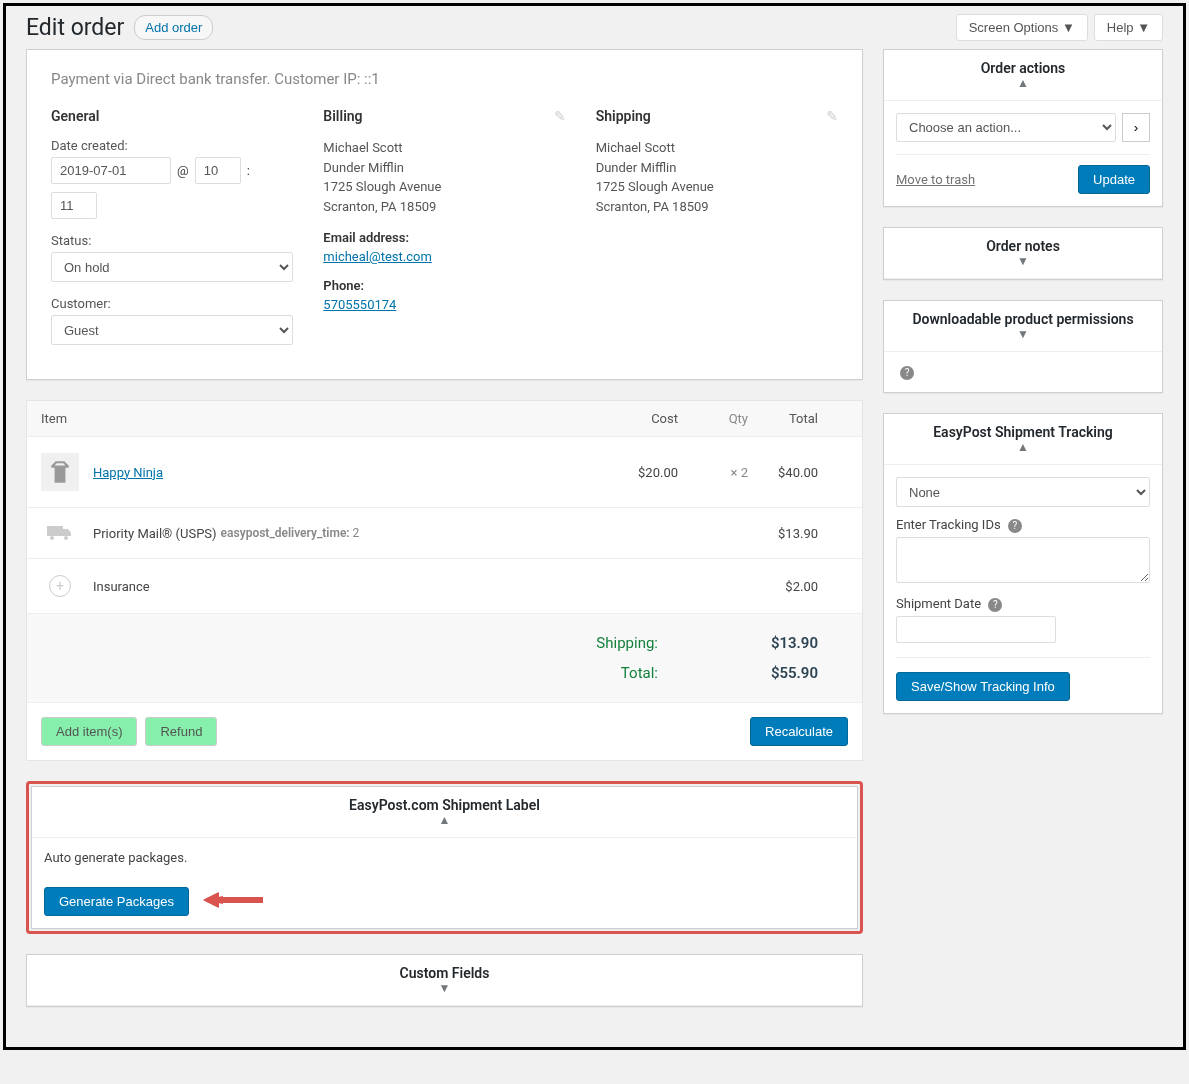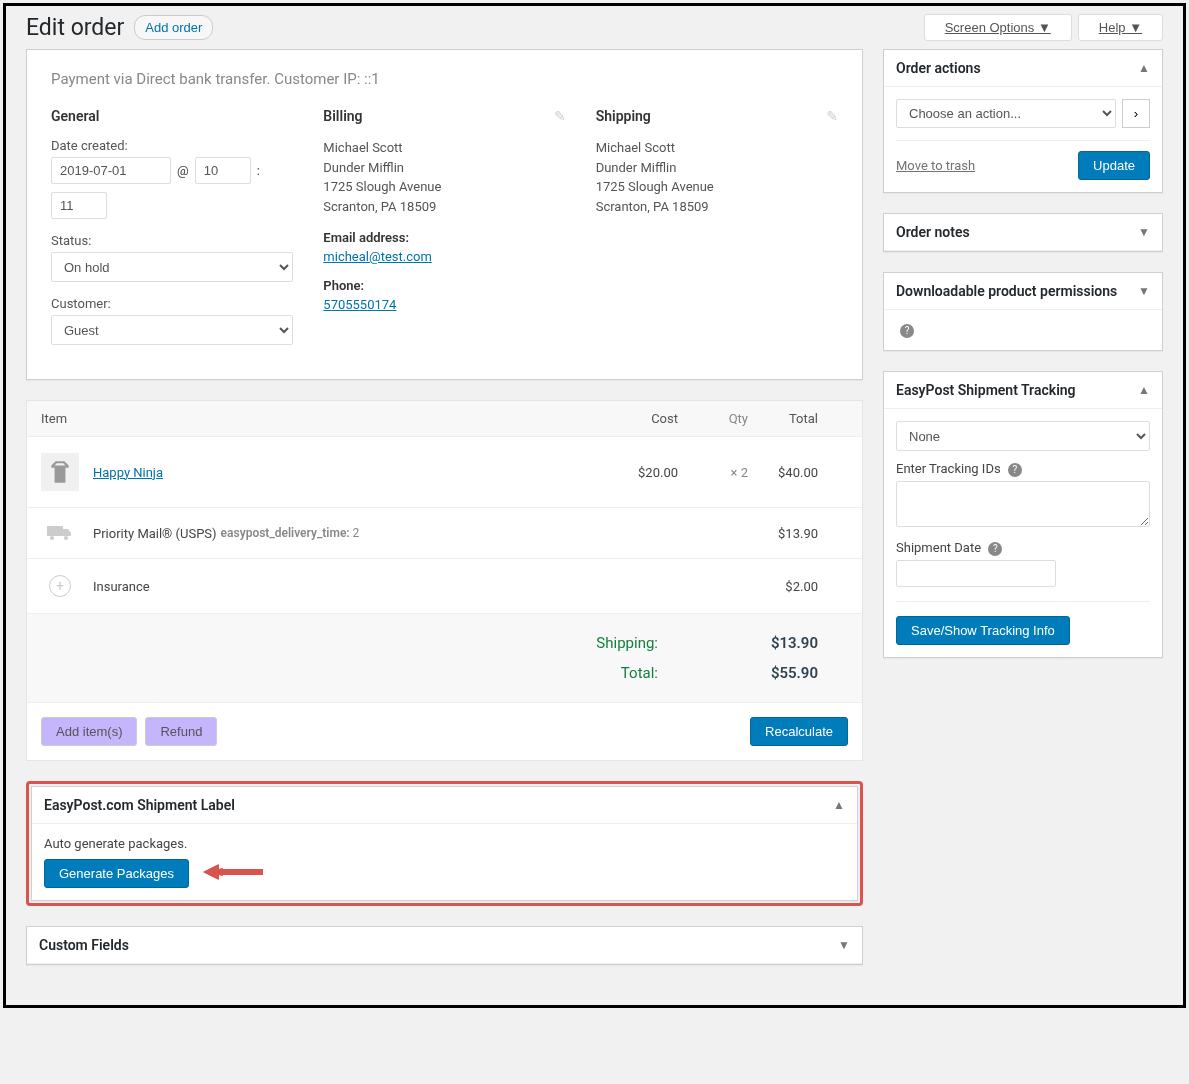--- a/index.html
+++ b/index.html
@@ -3,41 +3,41 @@
 <meta charset="utf-8">
 <style>
 * { box-sizing: border-box; margin: 0; padding: 0; }
 body { font-family: -apple-system, BlinkMacSystemFont, "Segoe UI", Roboto, sans-serif; background: #f1f1f1; font-size: 13px; color: #444; padding: 3px; }
 .outer { border: 3px solid #000; }
 .top-bar { display: flex; justify-content: space-between; align-items: center; padding: 8px 20px; }
 .page-title-wrap { display: flex; align-items: center; gap: 10px; }
 h1 { font-size: 23px; font-weight: 400; color: #23282d; }
 .btn-secondary { background: #f7f7f7; border: 1px solid #ccc; color: #0073aa; padding: 4px 10px; border-radius: 11px; cursor: pointer; font-size: 13px; }
 .top-right { display: flex; gap: 6px; }
-.screen-opt { background: #fff; border: 1px solid #ddd; padding: 5px 20px; font-size: 13px; cursor: pointer; color: #555; border-radius: 3px; text-decoration: underline; }
+.screen-opt { background: #fff; border: 1px solid #ddd; padding: 5px 12px; font-size: 13px; cursor: pointer; color: #555; border-radius: 3px; }
 .layout { display: flex; gap: 20px; padding: 0 20px 20px 20px; align-items: flex-start; }
 .main { flex: 1; min-width: 0; }
 .side { width: 280px; flex-shrink: 0; }
 .postbox { background: #fff; border: 1px solid #ccd0d4; box-shadow: 0 1px 1px rgba(0,0,0,.04); margin-bottom: 20px; }
-.postbox-header { padding: 10px 12px; border-bottom: 1px solid #eee; display: flex; justify-content: space-between; align-items: center; }
+.postbox-header { padding: 10px 28px; border-bottom: 1px solid #eee; display: flex; justify-content: space-between; align-items: center; flex-direction: column; }
 .postbox-header h2 { font-size: 14px; font-weight: 600; color: #23282d; }
 .toggle { cursor: pointer; color: #72777c; font-size: 12px; }
 .postbox-body { padding: 12px; }
 .order-details { padding: 20px 24px; }
 .order-details h2 { font-size: 21px; font-weight: 400; color: #2e4453; margin-bottom: 4px; }
 .order-sub { color: #888; font-size: 15px; margin-bottom: 20px; }
 .cols3 { display: flex; gap: 30px; }
 .col { flex: 1; position: relative; }
 .col h3 { font-size: 14px; font-weight: 600; color: #333; margin-bottom: 14px; }
 .edit-pencil { position: absolute; right: 0; top: 0; color: #ccc; cursor: pointer; font-size: 14px; }
 .field-label { font-size: 13px; color: #555; margin-bottom: 4px; display: block; }
 .date-row { display: flex; align-items: center; gap: 6px; margin-bottom: 8px; }
 input[type=text], select, textarea { border: 1px solid #ddd; background: #fff; padding: 5px 8px; font-size: 13px; color: #555; border-radius: 2px; }
 .date-input { width: 120px; }
-.time-input { width: 56px; }
+.time-input { width: 46px; }
 .full-select { width: 100%; height: 30px; }
 .field-group { margin-bottom: 14px; }
 .addr-line { color: #555; line-height: 1.5; }
 .section-lbl { font-weight: 600; color: #333; margin-top: 14px; margin-bottom: 4px; }
 a { color: #0073aa; text-decoration: underline; }
 .items-box { background: #fff; border: 1px solid #e5e5e5; }
 .items-header { background: #f8f8f8; display: flex; padding: 10px 14px; font-size: 13px; color: #555; border-bottom: 1px solid #eee; }
 .item-row { display: flex; padding: 16px 14px; align-items: center; border-bottom: 1px solid #eee; }
 .col-item { flex: 1; display: flex; align-items: center; gap: 14px; }
 .col-cost { width: 90px; text-align: right; }
@@ -50,21 +50,21 @@
 .meta { color: #888; font-size: 12px; }
 .meta strong { font-weight: 600; }
 .plus-circle { width:22px; height:22px; border:1px solid #ccc; border-radius:50%; display:flex; align-items:center; justify-content:center; color:#ccc; font-size:14px; margin-left:8px; }
 .totals { background: #f8f8f8; padding: 14px 44px 14px 14px; }
 .total-row { display: flex; justify-content: flex-end; gap: 90px; padding: 6px 0; font-size: 15px; }
 .total-row .lbl { color: #15803d; }
 .total-row .val { font-weight: 600; color: #2e4453; width: 70px; text-align: right; }
 .actions-row { padding: 14px; display: flex; justify-content: space-between; border-top: 1px solid #eee; }
 .actions-left { display:flex; gap:8px; }
 .btn-primary { background: #007cba; color: #fff; border: 1px solid #006799; padding: 6px 14px; border-radius: 3px; cursor: pointer; font-size: 13px; }
-.btn-plain { background: #c4b5fd; border: 1px solid #ccc; padding: 6px 14px; border-radius: 3px; cursor: pointer; color: #555; font-size: 13px; }
+.btn-plain { background: #86efac; border: 1px solid #ccc; padding: 6px 14px; border-radius: 3px; cursor: pointer; color: #555; font-size: 13px; }
 .highlight-box { border: 3px solid #d9534f; border-radius: 4px; padding: 2px; }
 .highlight-box .postbox { margin-bottom: 0; border: 1px solid #ccd0d4; }
 .arrow { display:inline-block; margin-left: 14px; }
 .arrow svg { width: 60px; height: 20px; }
 .side-actions { display:flex; gap:6px; margin-bottom:12px; }
 .side-actions select { flex:1; }
 .go-btn { width:28px; border:1px solid #ccc; background:#fff; cursor:pointer; }
 .side-footer { display:flex; justify-content:space-between; align-items:center; padding-top:10px; border-top:1px solid #eee; }
 .trash { color: #737373; text-decoration: underline; cursor:pointer; }
 .help-icon { display:inline-block; width:14px; height:14px; border-radius:50%; background:#888; color:#fff; font-size:10px; text-align:center; line-height:14px; margin-left:4px; }
@@ -214,21 +214,21 @@
 
     <div style="height:20px"></div>
 
     <div class="highlight-box">
       <div class="postbox">
         <div class="postbox-header">
           <h2>EasyPost.com Shipment Label</h2>
           <span class="toggle">▲</span>
         </div>
         <div class="postbox-body">
-          <div style="margin-bottom:8px">Auto generate packages.</div>
+          <div style="margin-bottom:22px">Auto generate packages.</div>
           <div style="display:flex; align-items:center">
             <button class="btn-primary">Generate Packages</button>
             <span class="arrow">
               <svg viewBox="0 0 60 20">
                     <path fill="#d9534f" d="M60 10 L20 10 L20 6 L0 10 L20 14 L20 10 Z M0 10 L14 3 L14 17 Z"></path>
                     <path fill="#d9534f" d="M14 7 L60 7 L60 13 L14 13 Z M0 10 L16 2 L16 18 Z"></path>
                   </svg>
             </span>
           </div>
         </div>

